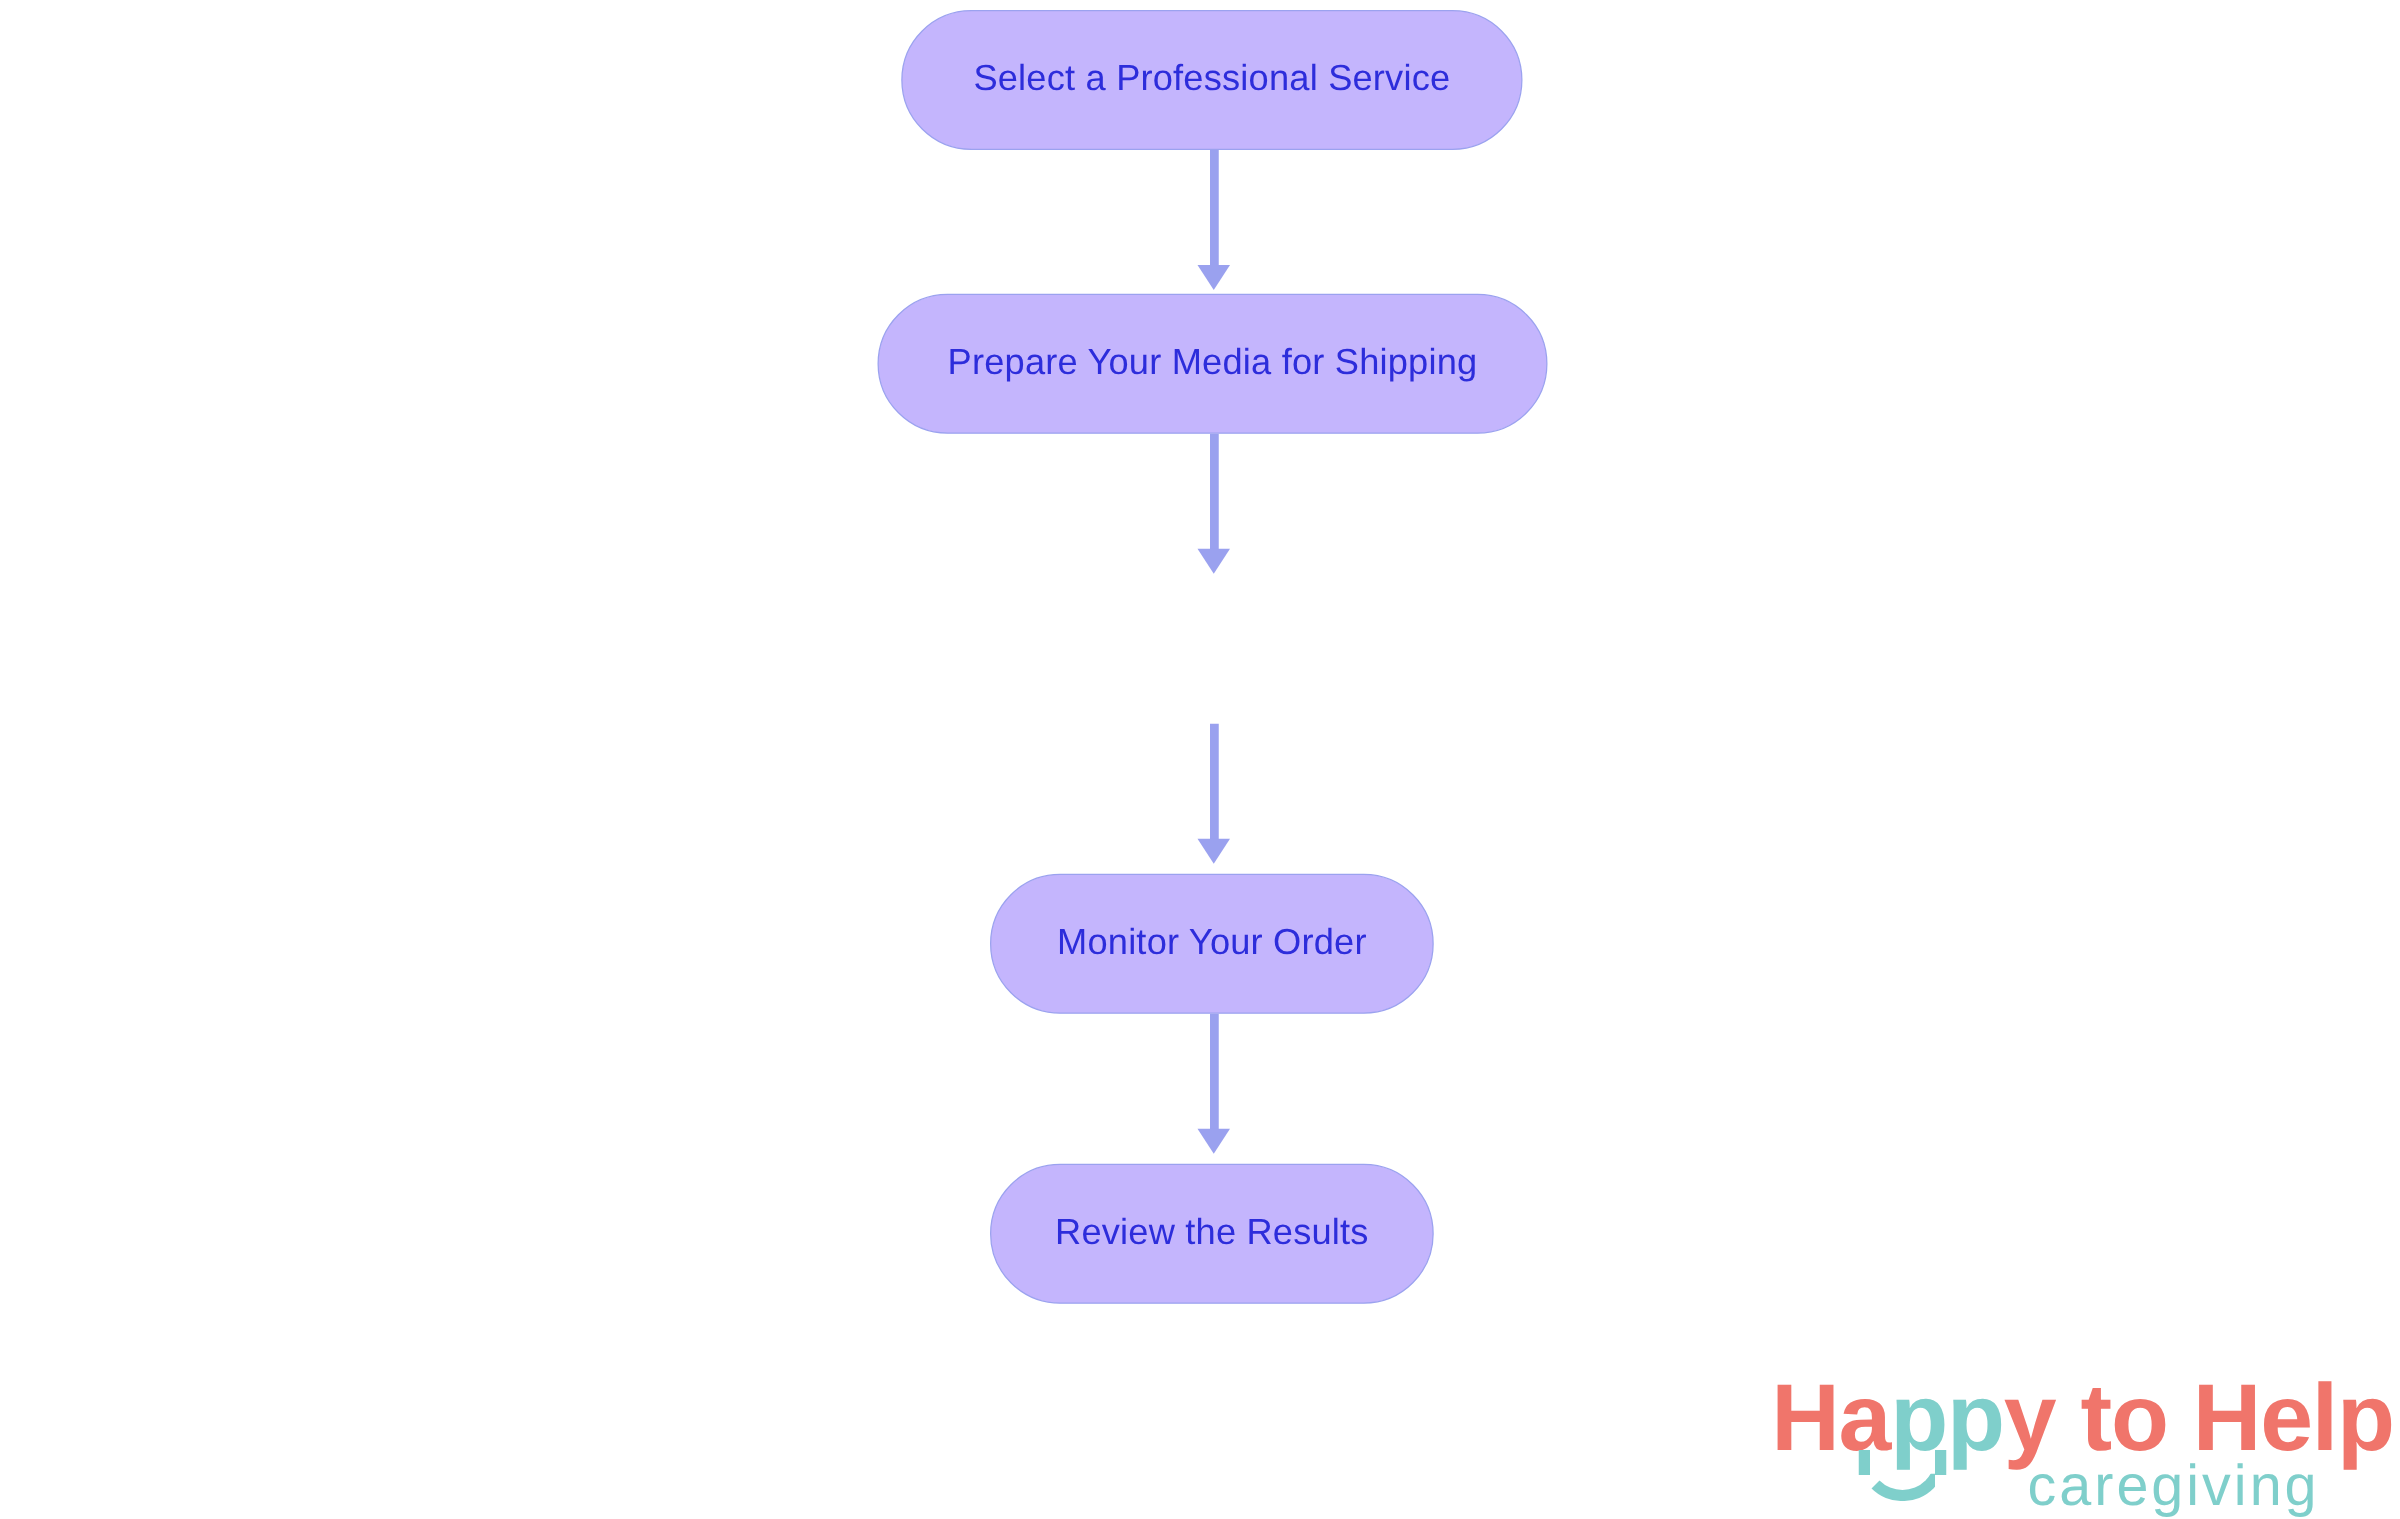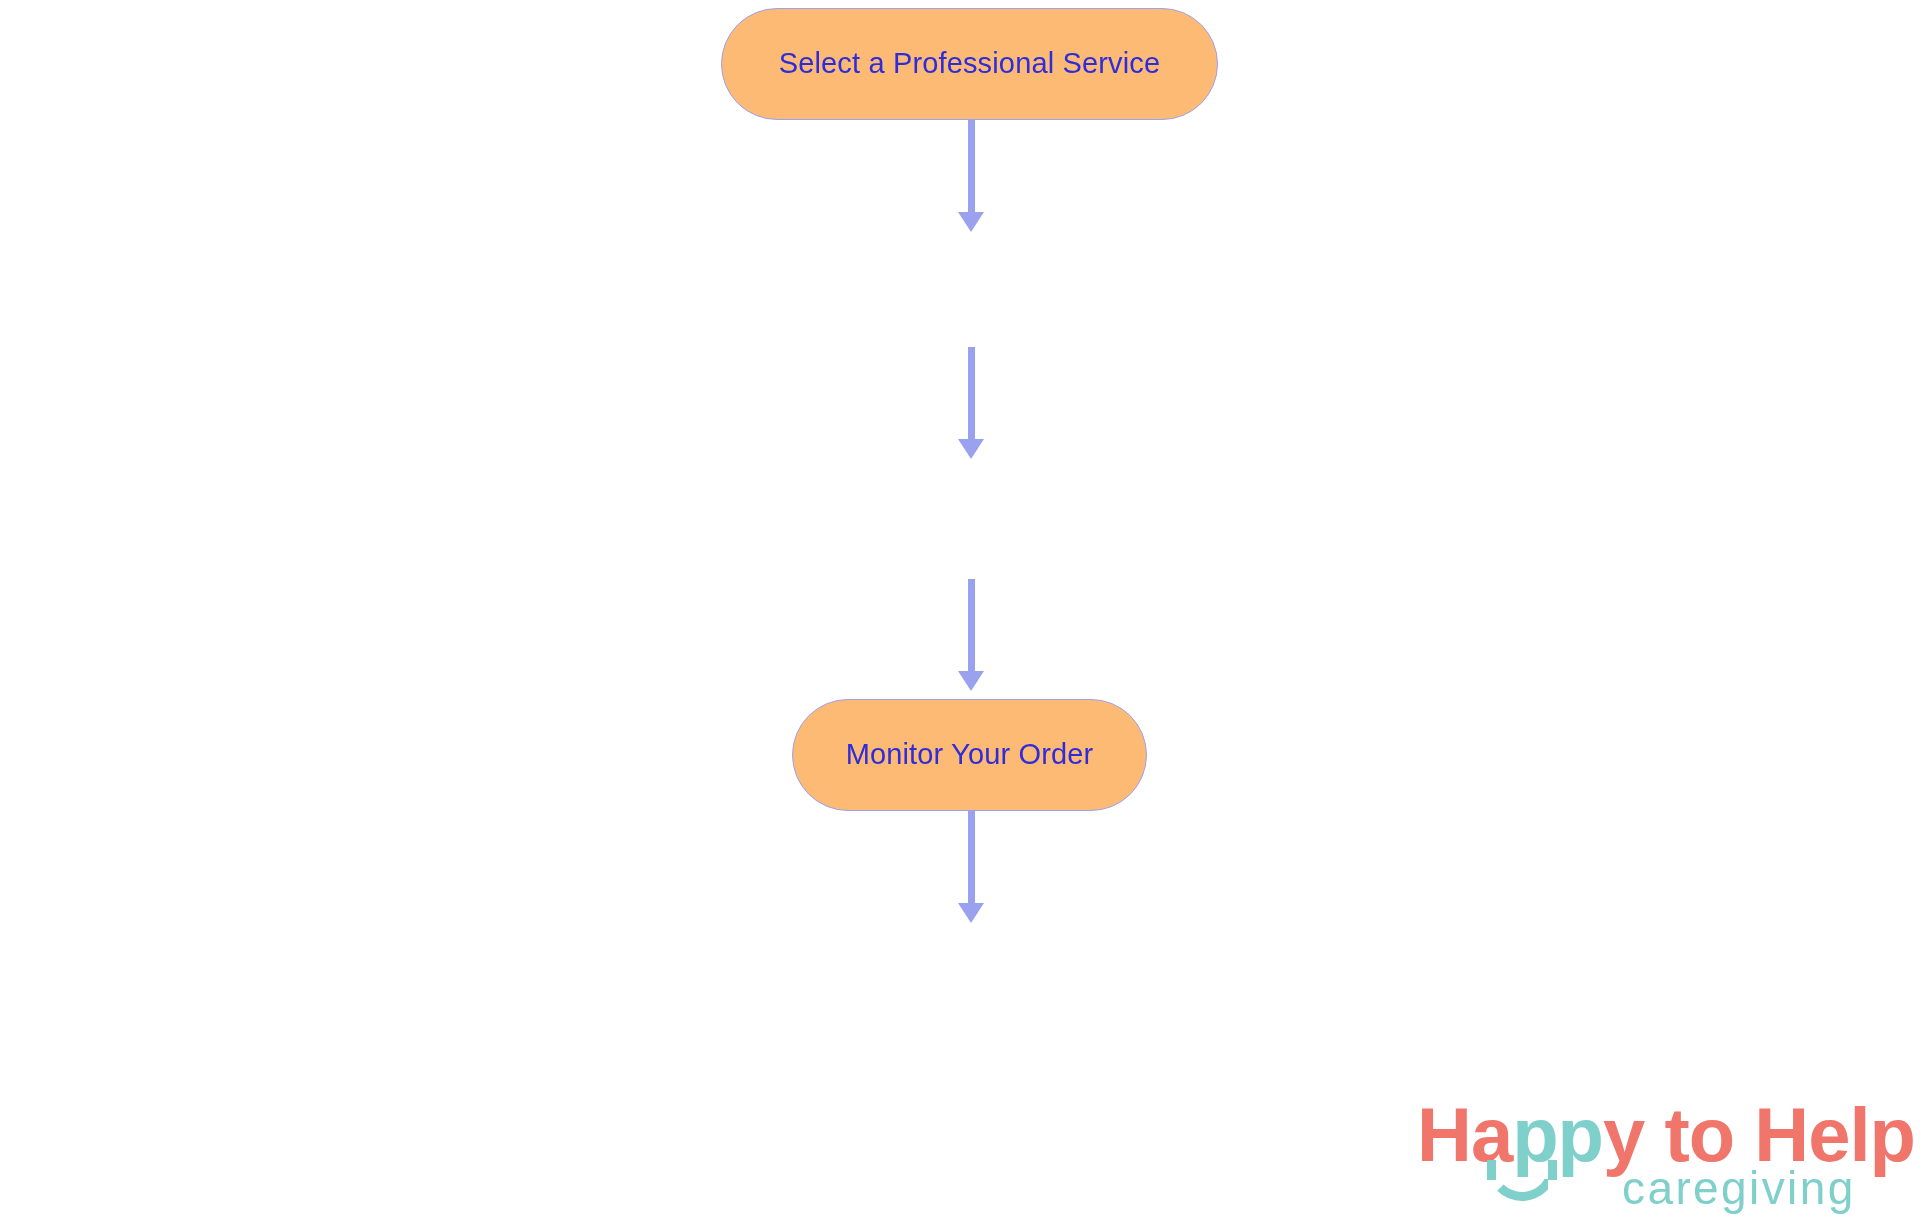--- a/index.html
+++ b/index.html
@@ -20,21 +20,21 @@
     position: absolute;
     left: 0;
     top: 0;
     width: 1920px;
     height: 1215px;
   }
 
   .node {
     position: absolute;
     box-sizing: border-box;
-    background: #fdba74;
+    background: #c4b5fd;
     border: 1.6px solid #9ba2ef;
     border-radius: 999px;
     display: flex;
     align-items: center;
     justify-content: center;
     text-align: left;
   }
   .node-label {
     color: #2d2ddb;
     font-size: 29px;
@@ -123,35 +123,41 @@
 
 <div id="flow-canvas">
 
   <div class="node" style="left:721px; top:8px; width:497px; height:112px;">
     <span class="node-label">Select a Professional Service</span>
   </div>
 
   <div class="connector" style="left:968px; top:120px; height:98px;"></div>
   <div class="arrowhead" style="left:958px; top:212px;"></div>
 
+  <div class="node" style="left:702px; top:235px; width:536px; height:112px;">
+    <span class="node-label">Prepare Your Media for Shipping</span>
+  </div>
 
   <div class="connector" style="left:968px; top:347px; height:98px;"></div>
   <div class="arrowhead" style="left:958px; top:439px;"></div>
 
 
   <div class="connector" style="left:968px; top:579px; height:98px;"></div>
   <div class="arrowhead" style="left:958px; top:671px;"></div>
 
   <div class="node" style="left:792px; top:699px; width:355px; height:112px;">
     <span class="node-label">Monitor Your Order</span>
   </div>
 
   <div class="connector" style="left:968px; top:811px; height:98px;"></div>
   <div class="arrowhead" style="left:958px; top:903px;"></div>
 
+  <div class="node" style="left:792px; top:931px; width:355px; height:112px;">
+    <span class="node-label">Review the Results</span>
+  </div>
 
 </div>
 
 <div id="brand-logo">
   <div class="logo-wordmark"><span>Ha</span><span class="teal-pp">pp</span><span>y to Help</span></div>
   <div class="logo-smile"></div>
   <div class="logo-sub">caregiving</div>
 </div>
 
 </body></html>

